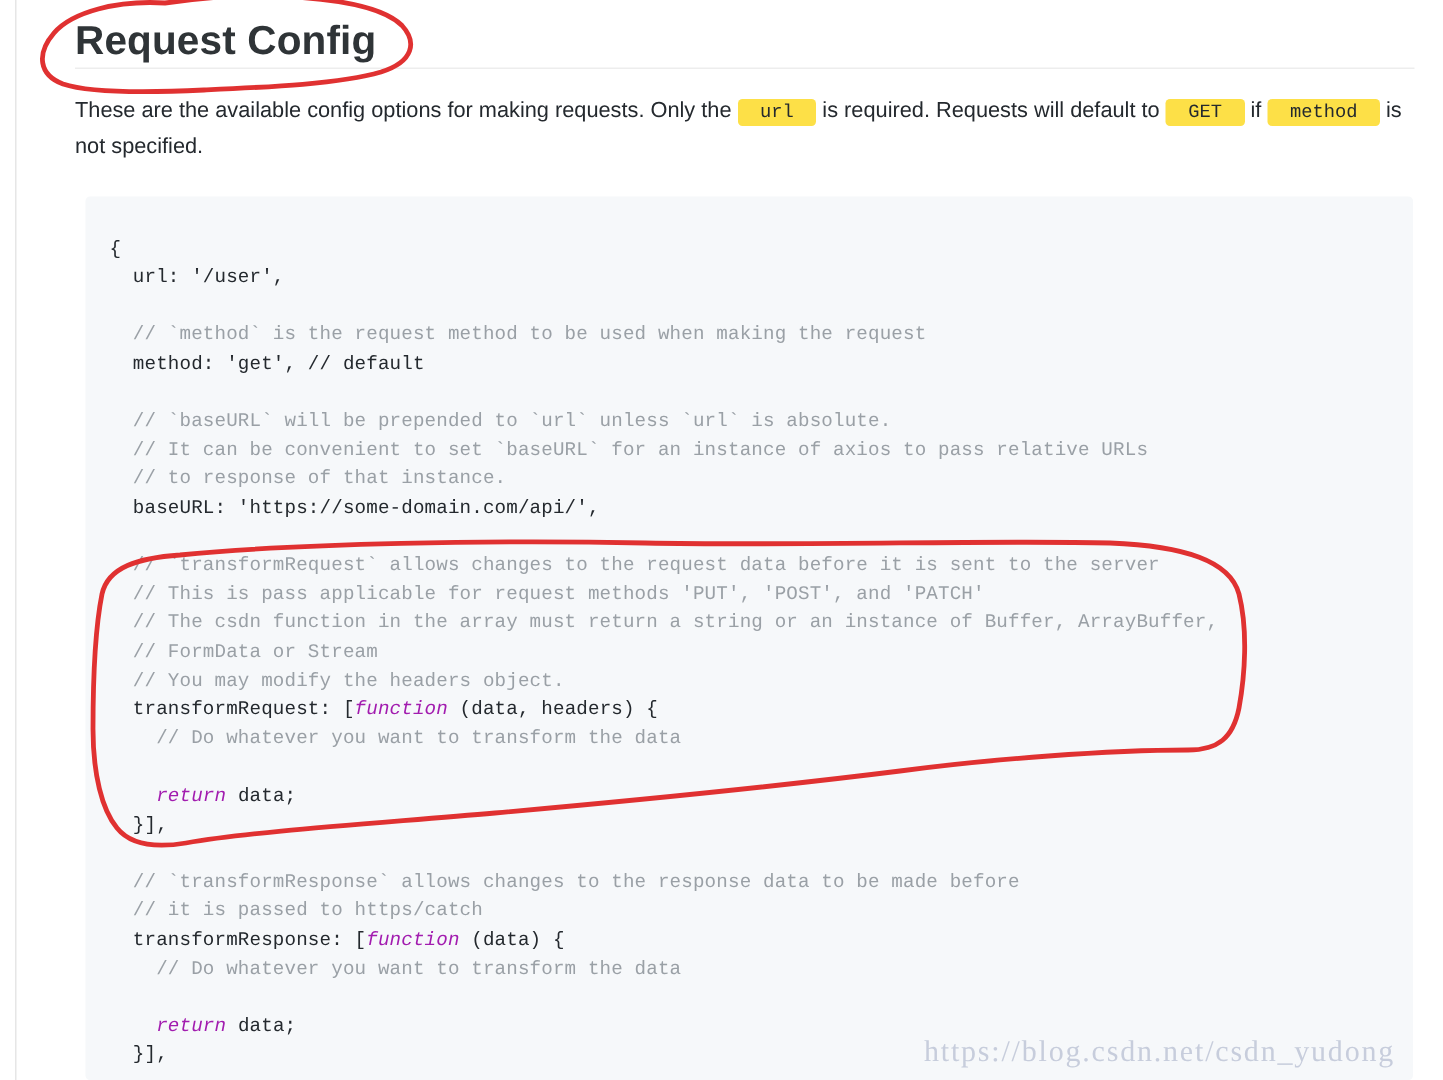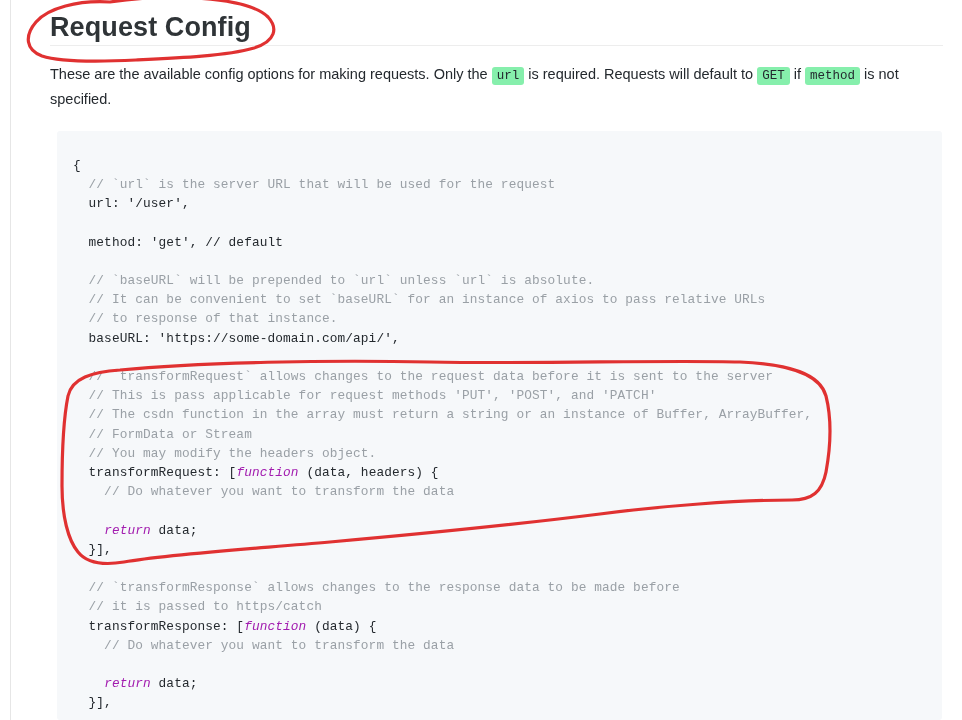--- a/index.html
+++ b/index.html
@@ -60,23 +60,23 @@
     left: 50px;
     top: 63px;
     width: 900px;
     font-size: 14.5px;
     line-height: 23px;
     color: #24292e;
     font-family: "Liberation Sans", sans-serif;
   }
   code.inline {
     font-family: "Liberation Mono", "DejaVu Sans Mono", monospace;
-    background: #86efac;
+    background: #fde047;
     border-radius: 3px;
-    padding: 2px 5px;
+    padding: 2px 15px;
     font-size: 12.5px;
     color: #24292e;
   }
 
   
   .codeblock {
     position: absolute;
     left: 57px;
     top: 131px;
     width: 885px;
@@ -160,23 +160,23 @@
 
   <div class="left-rule"></div>
 
   <div class="doc-title">Request Config</div>
   <div class="title-rule"></div>
 
   <div class="intro" id="intro">These are the available config options for making requests. Only the <code class="inline">url</code> is required. Requests will default to <code class="inline">GET</code> if <code class="inline">method</code> is not specified.</div>
 
   <div class="codeblock">
     <pre class="code" id="code">{
-<span class="cm">  // `url` is the server URL that will be used for the request</span>
   url: '/user',
 
+<span class="cm">  // `method` is the request method to be used when making the request</span>
   method: 'get', // default
 
 <span class="cm">  // `baseURL` will be prepended to `url` unless `url` is absolute.</span>
 <span class="cm">  // It can be convenient to set `baseURL` for an instance of axios to pass relative URLs</span>
 <span class="cm">  // to response of that instance.</span>
   baseURL: 'https://some-domain.com/api/',
 
 <span class="cm">  // `transformRequest` allows changes to the request data before it is sent to the server</span>
 <span class="cm">  // This is pass applicable for request methods 'PUT', 'POST', and 'PATCH'</span>
 <span class="cm">  // The csdn function in the array must return a string or an instance of Buffer, ArrayBuffer,</span>
@@ -204,15 +204,16 @@
              C 170,-4 138,-2 110,2 Z" fill="none" stroke="#e03131" stroke-width="3.2" stroke-linecap="round" stroke-linejoin="round"></path>
 
     <path d="M 120,370 C 200,362 330,360 430,362 C 540,364 660,360 740,362
              C 790,364 820,374 826,396 C 832,420 830,450 826,472
              C 822,492 812,500 792,500 C 740,500 660,506 600,514
              C 520,524 420,534 330,542 C 250,549 170,554 124,562
              C 100,566 86,562 78,552 C 68,540 62,516 62,486
              C 62,452 64,416 68,396 C 72,378 92,372 120,370 Z" fill="none" stroke="#e03131" stroke-width="3.2" stroke-linecap="round" stroke-linejoin="round"></path>
   </svg>
 
+  <div class="wm-url">https://blog.csdn.net/csdn_yudong</div>
 
 
 </div>
 
 </body></html>

